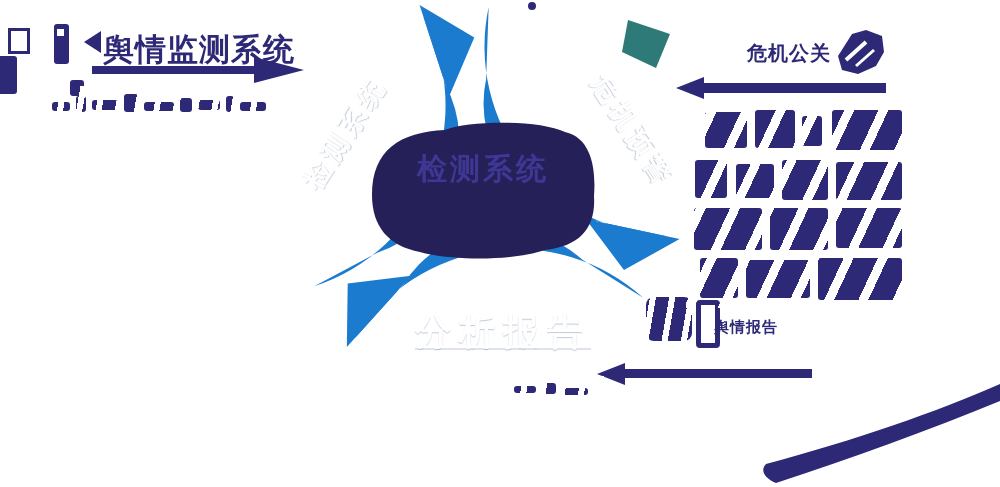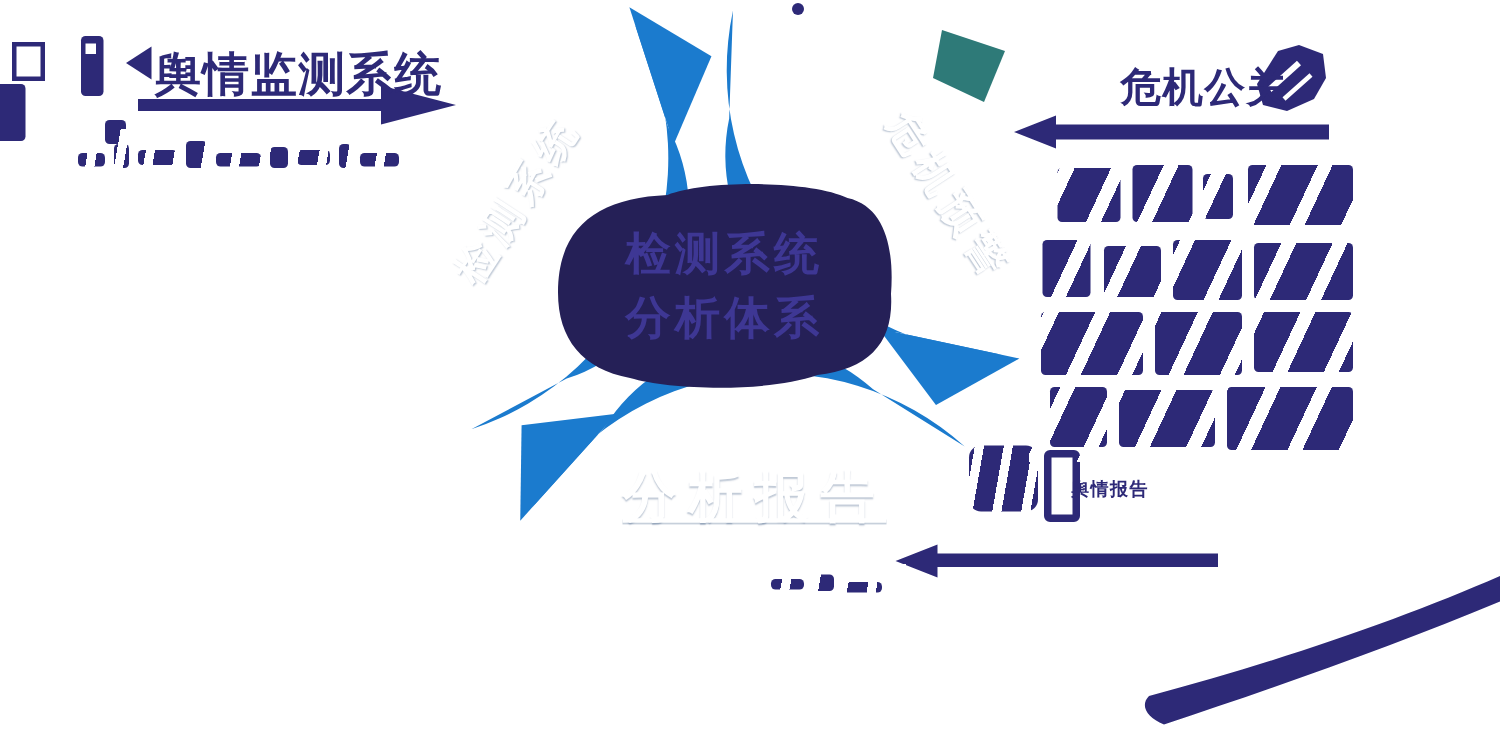--- a/index.html
+++ b/index.html
@@ -5,22 +5,22 @@
   html,body{margin:0;padding:0;background:#ffffff;}
   .stage{
     position:relative;width:1000px;height:487px;overflow:hidden;background:#ffffff;
     font-family:"Liberation Sans","DejaVu Sans",sans-serif;
   }
   .stage svg.layer{position:absolute;left:0;top:0;}
   .abs{position:absolute;}
   
   .callout{position:absolute;color:#2d2977;font-weight:bold;white-space:nowrap;}
   .callout.tl{left:103px;top:29px;font-size:31px;letter-spacing:1px;}
-  .callout.tr{left:747px;top:40px;font-size:27px;letter-spacing:1px;}
-  .callout.br{left:714px;top:318px;font-size:12px;letter-spacing:1px;}
+  .callout.tr{left:747px;top:40px;font-size:20px;letter-spacing:1px;}
+  .callout.br{left:714px;top:318px;font-size:15px;letter-spacing:1px;}
   
   .ringlabel{position:absolute;color:#ffffff;font-weight:bold;white-space:nowrap;
     text-shadow:0 1px 1px rgba(0,40,90,.25);}
   .ringlabel.seg1{left:345px;top:133px;font-size:27px;letter-spacing:5px;
     transform:translate(-50%,-50%) rotate(-57deg);}
   .ringlabel.seg2{left:633px;top:131px;font-size:27px;letter-spacing:5px;
     transform:translate(-50%,-50%) rotate(57deg);}
   .ringlabel.seg3{left:503px;top:332px;font-size:36px;letter-spacing:8px;
     transform:translate(-50%,-50%);text-decoration:underline;}
   
@@ -83,21 +83,20 @@
       <path d="M14,34 L34,16" stroke="#ffffff" stroke-width="4" fill="none"></path>
       <path d="M24,40 L42,24" stroke="#ffffff" stroke-width="3" fill="none"></path>
     </g>
   </svg>
 
   <div class="ringlabel seg1">检测系统</div>
   <div class="ringlabel seg2">危机预警</div>
   <div class="ringlabel seg3">分析报告</div>
 
   <div class="centerText l1">检测系统</div>
-  <div class="centerText l2">分析体系</div>
 
   <div class="abs corner-box"></div>
   <div class="abs edge-mark"></div>
   <div class="abs flag-icon">
     <div class="notch"></div>
   </div>
   <div class="abs tri-left"></div>
   <div class="callout tl">舆情监测系统</div>
   <div class="frag" style="left:70px;top:80px;width:14px;height:16px;"></div>
 

